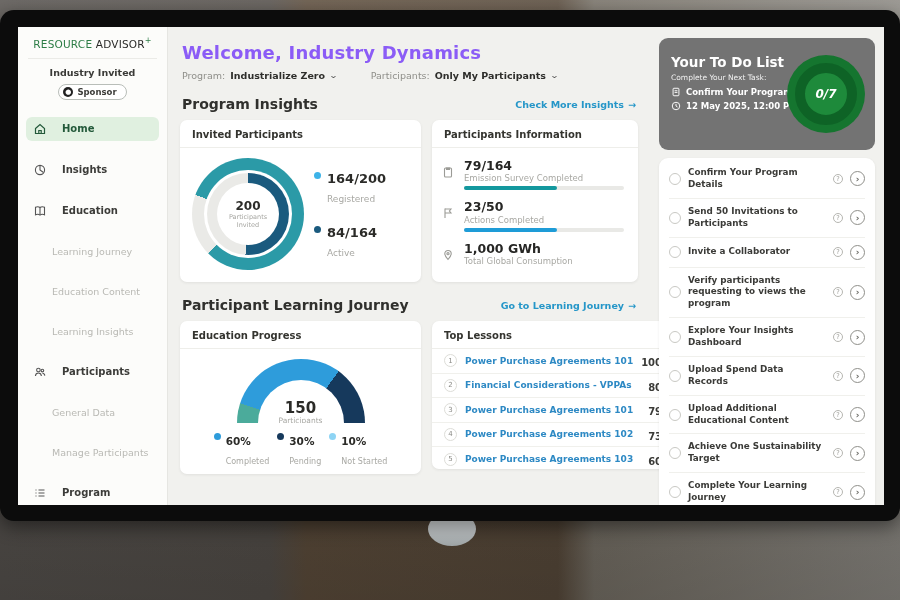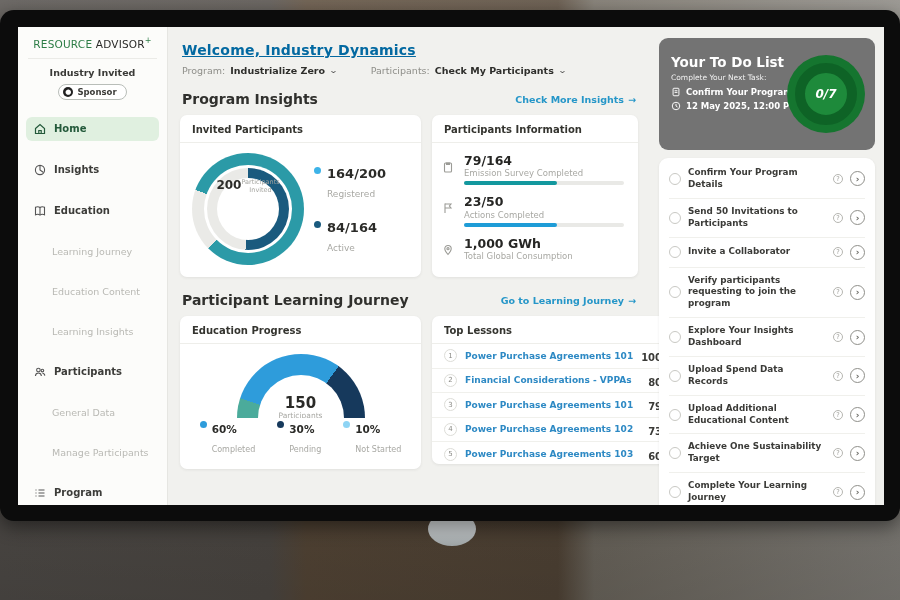--- a/index.html
+++ b/index.html
@@ -24,29 +24,29 @@
   .logo .b1 { color:#2d7d46; }
   .logo .b2 { color:#2b2b29; }
   .logo sup { color:#2d7d46; font-size:8px; }
   .side-div { border-bottom:1px solid #ebebe7; margin:0 10px 8px; }
   .org { text-align:center; font-size:9.5px; font-weight:bold; color:#3a3a37; margin-bottom:6px; }
   .sponsor { display:flex; align-items:center; gap:4px; width:max-content; margin:0 auto 10px;
     border:1px solid #b9beb9; border-radius:10px; padding:2px 9px 2px 4px; background:#fff; }
   .sponsor .dot { width:10px; height:10px; border-radius:50%; background:#222; color:#fff; font-size:7px;
     display:flex; align-items:center; justify-content:center; }
   .sponsor span.lbl { font-size:8.5px; color:#3c3c39; font-weight:bold; }
-  .nav-item { display:flex; align-items:center; gap:8px; height:24px; margin:17px 8px; padding:0 8px;
+  .nav-item { display:flex; align-items:center; gap:16px; height:24px; margin:17px 8px; padding:0 8px;
     border-radius:6px; font-size:10px; font-weight:bold; color:#3c3c39; cursor:pointer; }
   .nav-item.active { background:#e0f0e0; color:#23593a; }
   .nav-item.sub { padding-left:26px; color:#b9b9b4; font-weight:normal; font-size:9.5px; height:23px; }
   .nav-item svg { flex:none; }
 
   
   .main { width:482px; flex:none; }
-  .h1 { font-size:14px; font-weight:bold; color:#0369a1; margin:15px 0 7px 14px; letter-spacing:0.2px;text-decoration:underline; }
+  .h1 { font-size:18px; font-weight:bold; color:#8b5cf6; margin:15px 0 7px 14px; letter-spacing:0.2px; }
   .filters { display:flex; gap:34px; margin-left:14px; align-items:center; }
   .filter { display:flex; gap:5px; align-items:center; font-size:9.5px; }
   .filter .flabel { color:#8f8f8a; }
   .filter .fvalue { color:#2e2e2b; font-weight:bold; }
   .chev { font-size:8px; color:#555; transform:scaleX(1.4); display:inline-block; }
   .sec-head { display:flex; justify-content:space-between; align-items:center; margin:15px 14px 8px 14px; }
   .sec-title { font-size:14px; font-weight:bold; color:#30302d; }
   .sec-link { font-size:9.5px; font-weight:bold; color:#2596c8; cursor:pointer; }
   .sec-link .arr { margin-left:4px; }
   .cards-row { display:flex; gap:11px; margin:0 12px; }
@@ -55,21 +55,21 @@
     border-bottom:1px solid #eeeeea; }
 
   
   .card-invited { width:241px; height:162px; flex:none; }
   .inv-body { display:flex; align-items:center; padding:10px 8px 0 12px; gap:10px; }
   .donut { position:relative; width:112px; height:112px; flex:none; }
   .donut .ring-outer { position:absolute; inset:0; border-radius:50%; }
   .donut .mid { position:absolute; inset:12px; border-radius:50%; background:#fff; }
   .donut .ring-inner { position:absolute; inset:15px; border-radius:50%; }
   .donut .hole { position:absolute; inset:25px; border-radius:50%; background:#fff;
-    display:flex; flex-direction:row; justify-content:center; }
+    display:flex; flex-direction:column; align-items:center; justify-content:center; }
   .donut .cv { font-size:12px; font-weight:bold; color:#2c2c29; }
   .donut .cl { font-size:6.5px; color:#a5a5a0; text-align:center; line-height:1.3; }
   .legend-col { display:flex; flex-direction:column; gap:16px; }
   .leg-item { display:flex; gap:6px; align-items:flex-start; }
   .leg-dot { width:7px; height:7px; border-radius:50%; margin-top:4px; flex:none; }
   .leg-val { font-size:13px; font-weight:bold; color:#2b2b28; line-height:1.1; }
   .leg-lab { font-size:9px; color:#a8a8a3; }
 
   
   .card-info { flex:1; height:162px; }
@@ -84,21 +84,21 @@
 
   
   .card-edu { width:241px; height:153px; flex:none; }
   .edu-body { padding-top:10px; display:flex; flex-direction:column; align-items:center; }
   .gauge { position:relative; width:128px; height:64px; overflow:hidden; }
   .gauge-disc { position:absolute; left:0; top:0; width:128px; height:128px; border-radius:50%; }
   .gauge-hole { position:absolute; left:21px; top:21px; width:86px; height:86px; border-radius:50%; background:#fff; }
   .gauge-center { position:absolute; left:0; right:0; bottom:-2px; text-align:center; }
   .gauge-center .gv { font-size:15px; font-weight:bold; color:#2a2a27; line-height:1; }
   .gauge-center .gl { font-size:7.5px; color:#a8a8a3; }
-  .edu-legend { display:flex; gap:22px; margin-top:0; }
+  .edu-legend { display:flex; gap:8px; margin-top:7px; }
   .el-item { display:flex; gap:5px; }
   .el-dot { width:7px; height:7px; border-radius:50%; margin-top:3px; flex:none; }
   .el-val { font-size:10.5px; font-weight:bold; color:#2b2b28; line-height:1.2; }
   .el-lab { font-size:8px; color:#a8a8a3; }
 
   
   .card-lessons { flex:1; height:148px; }
   .lesson-row { display:flex; align-items:center; gap:8px; padding:0 12px; height:24.5px;
     border-bottom:1px solid #f0f0ec; }
   .lesson-row:last-child { border-bottom:none; }
@@ -221,21 +221,21 @@
     <div class="h1">Welcome, Industry Dynamics</div>
 
     <div class="filters">
       <div class="filter">
         <span class="flabel">Program:</span>
         <span class="fvalue">Industrialize Zero</span>
         <span class="chev">⌄</span>
       </div>
       <div class="filter">
         <span class="flabel">Participants:</span>
-        <span class="fvalue">Check My Participants</span>
+        <span class="fvalue">Only My Participants</span>
         <span class="chev">⌄</span>
       </div>
     </div>
 
     <div class="sec-head">
       <span class="sec-title">Program Insights</span>
       <span class="sec-link">
         <span>Check More Insights</span><span class="arr">→</span>
       </span>
     </div>
@@ -428,21 +428,21 @@
         <span class="go-icon">›</span>
       </div>
       <div class="todo-item">
         <span class="todo-check"></span>
         <span class="todo-label">Invite a Collaborator</span>
         <span class="q-icon">?</span>
         <span class="go-icon">›</span>
       </div>
       <div class="todo-item">
         <span class="todo-check"></span>
-        <span class="todo-label">Verify participants requesting to join the program</span>
+        <span class="todo-label">Verify participants requesting to views the program</span>
         <span class="q-icon">?</span>
         <span class="go-icon">›</span>
       </div>
       <div class="todo-item">
         <span class="todo-check"></span>
         <span class="todo-label">Explore Your Insights Dashboard</span>
         <span class="q-icon">?</span>
         <span class="go-icon">›</span>
       </div>
       <div class="todo-item">

